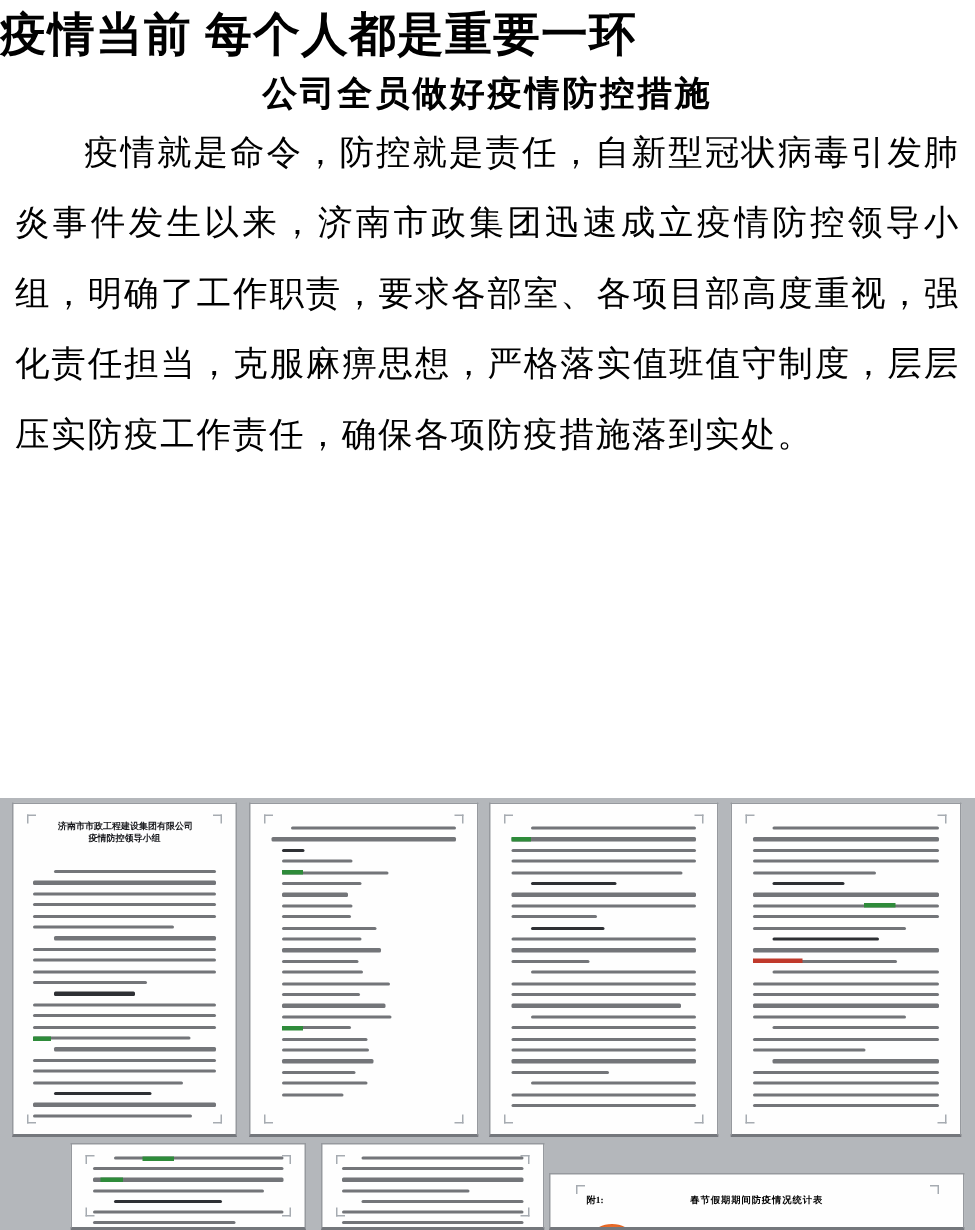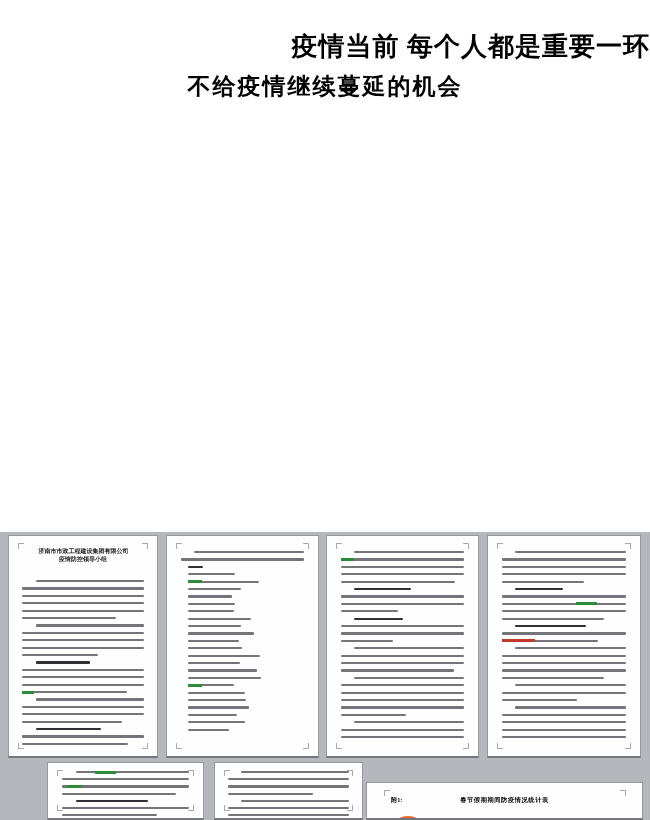--- a/index.html
+++ b/index.html
@@ -1,19 +1,19 @@
 <!DOCTYPE html>
 <html><head>
 <meta charset="utf-8">
 <style>
   html,body{margin:0;padding:0;background:#ffffff;}
   #canvas{position:relative;width:650px;height:820px;overflow:hidden;background:#ffffff;
           font-family:"Liberation Serif","DejaVu Serif",serif;color:#000;}
   
-  .doc-title{margin:0;padding-top:28px;text-align:right;font-size:26px;line-height:38px;
+  .doc-title{margin:0;padding-top:4px;text-align:left;font-size:31px;line-height:38px;
              font-weight:bold;letter-spacing:1px;white-space:nowrap;}
   .doc-subtitle{margin:6px 0 0;text-align:center;font-size:23px;line-height:30px;
                 font-weight:bold;letter-spacing:2px;}
   .para{margin:0 10px;font-size:23px;line-height:47px;letter-spacing:1.2px;
         text-align:justify;text-justify:inter-character;text-indent:2em;}
   .para.first{margin-top:20px;}
   
   .thumbs{position:absolute;left:0;top:532px;width:650px;height:288px;}
   .trow{position:absolute;left:0;width:650px;background:#b4b7bb;}
   .trow.r1{top:0;height:228px;}
@@ -37,21 +37,22 @@
   .att-title{position:absolute;left:0;right:0;top:13px;text-align:center;font-size:10px;font-weight:bold;
              white-space:nowrap;transform:scale(.62);transform-origin:50% 0;letter-spacing:1px;}
   .orange-shape{position:absolute;left:28px;top:33px;width:26px;height:16px;border-radius:50%;
                 background:radial-gradient(circle at 50% 60%, #f58a50 0%, #e4601c 70%);}
 </style>
 </head>
 <body>
 
 <div id="canvas">
   <h1 class="doc-title">疫情当前 每个人都是重要一环</h1>
-  <h2 class="doc-subtitle">不给疫情继续蔓延的机会</h2>
+  <h2 class="doc-subtitle">公司全员做好疫情防控措施</h2>
+  <p class="para">疫情就是命令，防控就是责任，自新型冠状病毒引发肺炎事件发生以来，济南市政集团迅速成立疫情防控领导小组，明确了工作职责，要求各部室、各项目部高度重视，强化责任担当，克服麻痹思想，严格落实值班值守制度，层层压实防疫工作责任，确保各项防疫措施落到实处。</p>
 
   <div class="thumbs">
     <div class="trow r1" id="row1">
         <div class="pg" style="left: 8px; width: 150px; top: 3px; height: 223px;">
           <i class="mk tl"></i>
           <i class="mk tr"></i>
           <i class="mk bl"></i>
           <i class="mk br"></i>
           <div class="pgt">
             <div>济南市市政工程建设集团有限公司</div>

